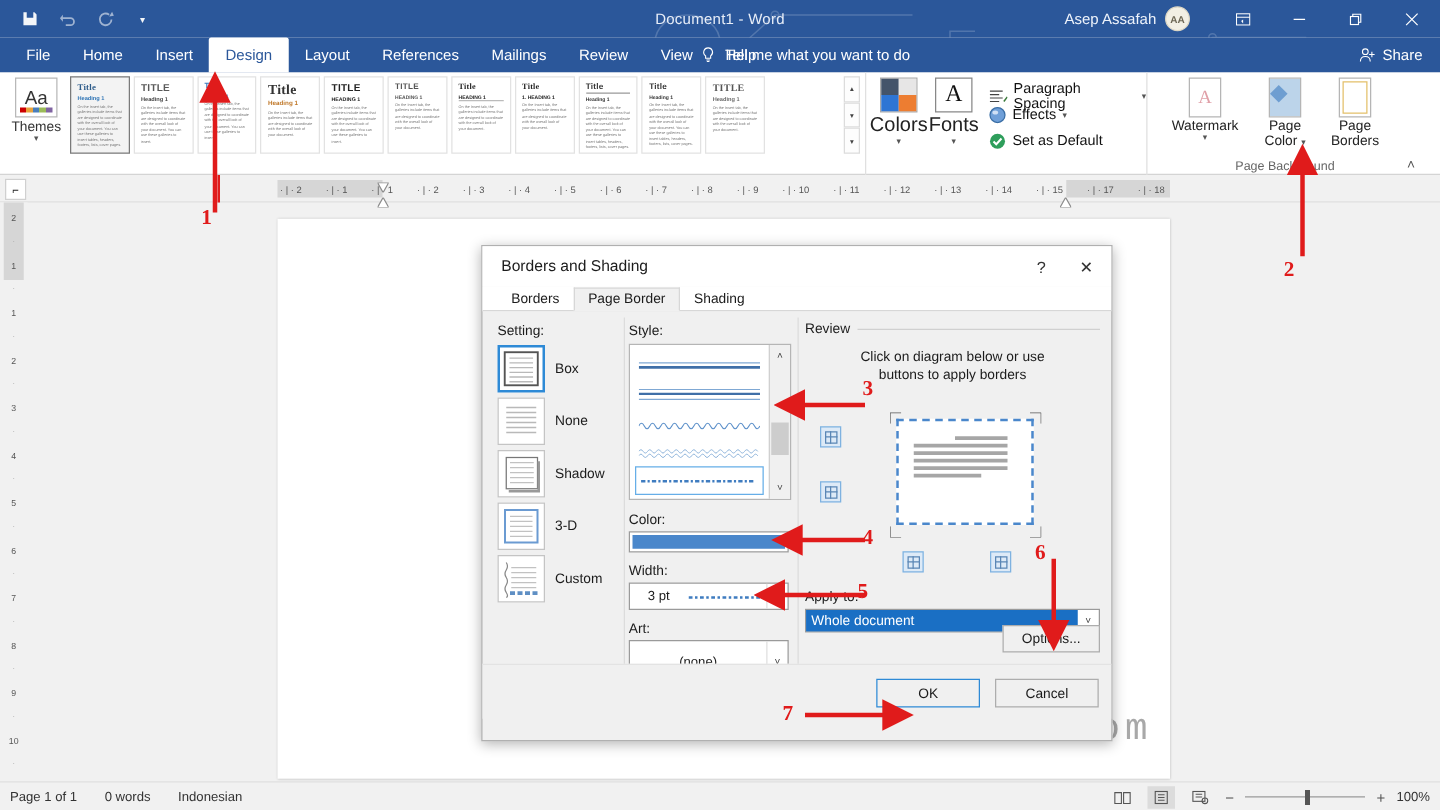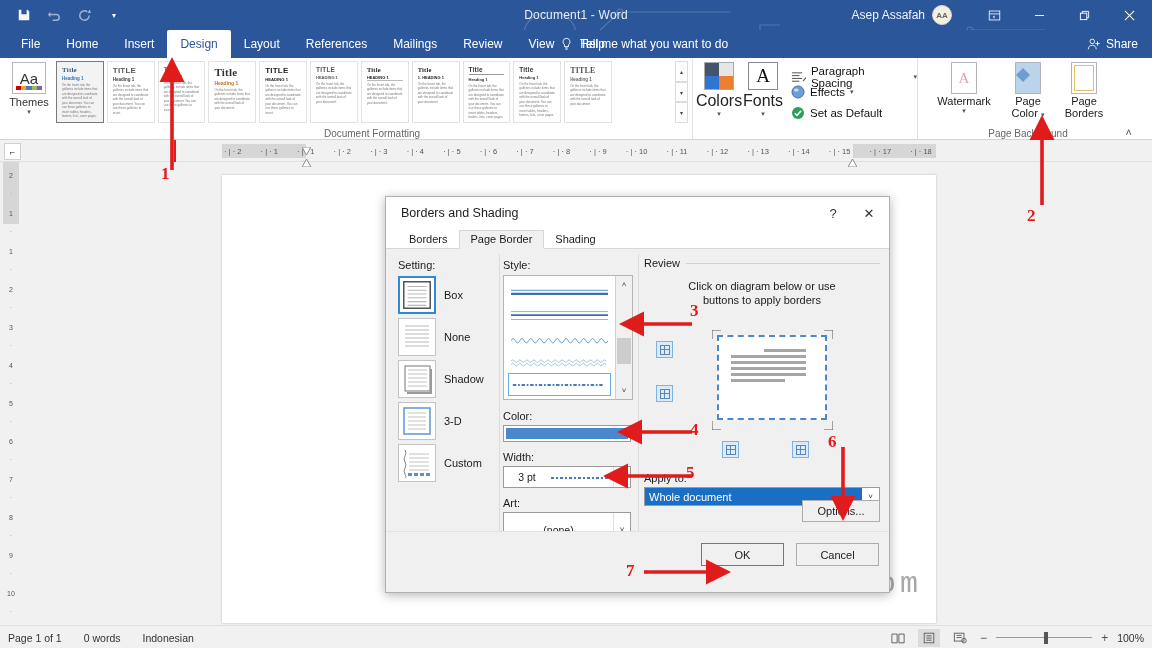--- a/index.html
+++ b/index.html
@@ -407,21 +407,20 @@
           <div class="gt" style="color: rgb(85, 85, 85); font-family: &quot;Liberation Serif&quot;, serif; font-size: 8px;">TITLE</div>
           <div class="gh" style="color: rgb(106, 106, 106); font-size: 4.5px;">Heading 1</div>
           <div class="gb">On the Insert tab, the galleries include items that are designed to coordinate with the overall look of your document.</div>
         </div>
       </div>
     <div class="gal-scroll">
       <div>▴</div>
       <div>▾</div>
       <div>▾</div>
     </div>
-    <div class="glabel">Document Formatting</div>
   </div>
 
   <div class="rgroup cfgroup">
     <div class="cfbtn" style="left:4px;">
       <div class="swatch4">
         <div style="background:#44546a"></div>
           <div style="background:#e7e6e6"></div>
         <div style="background:#2e75d4"></div>
           <div style="background:#ed7d31"></div>
       </div>

